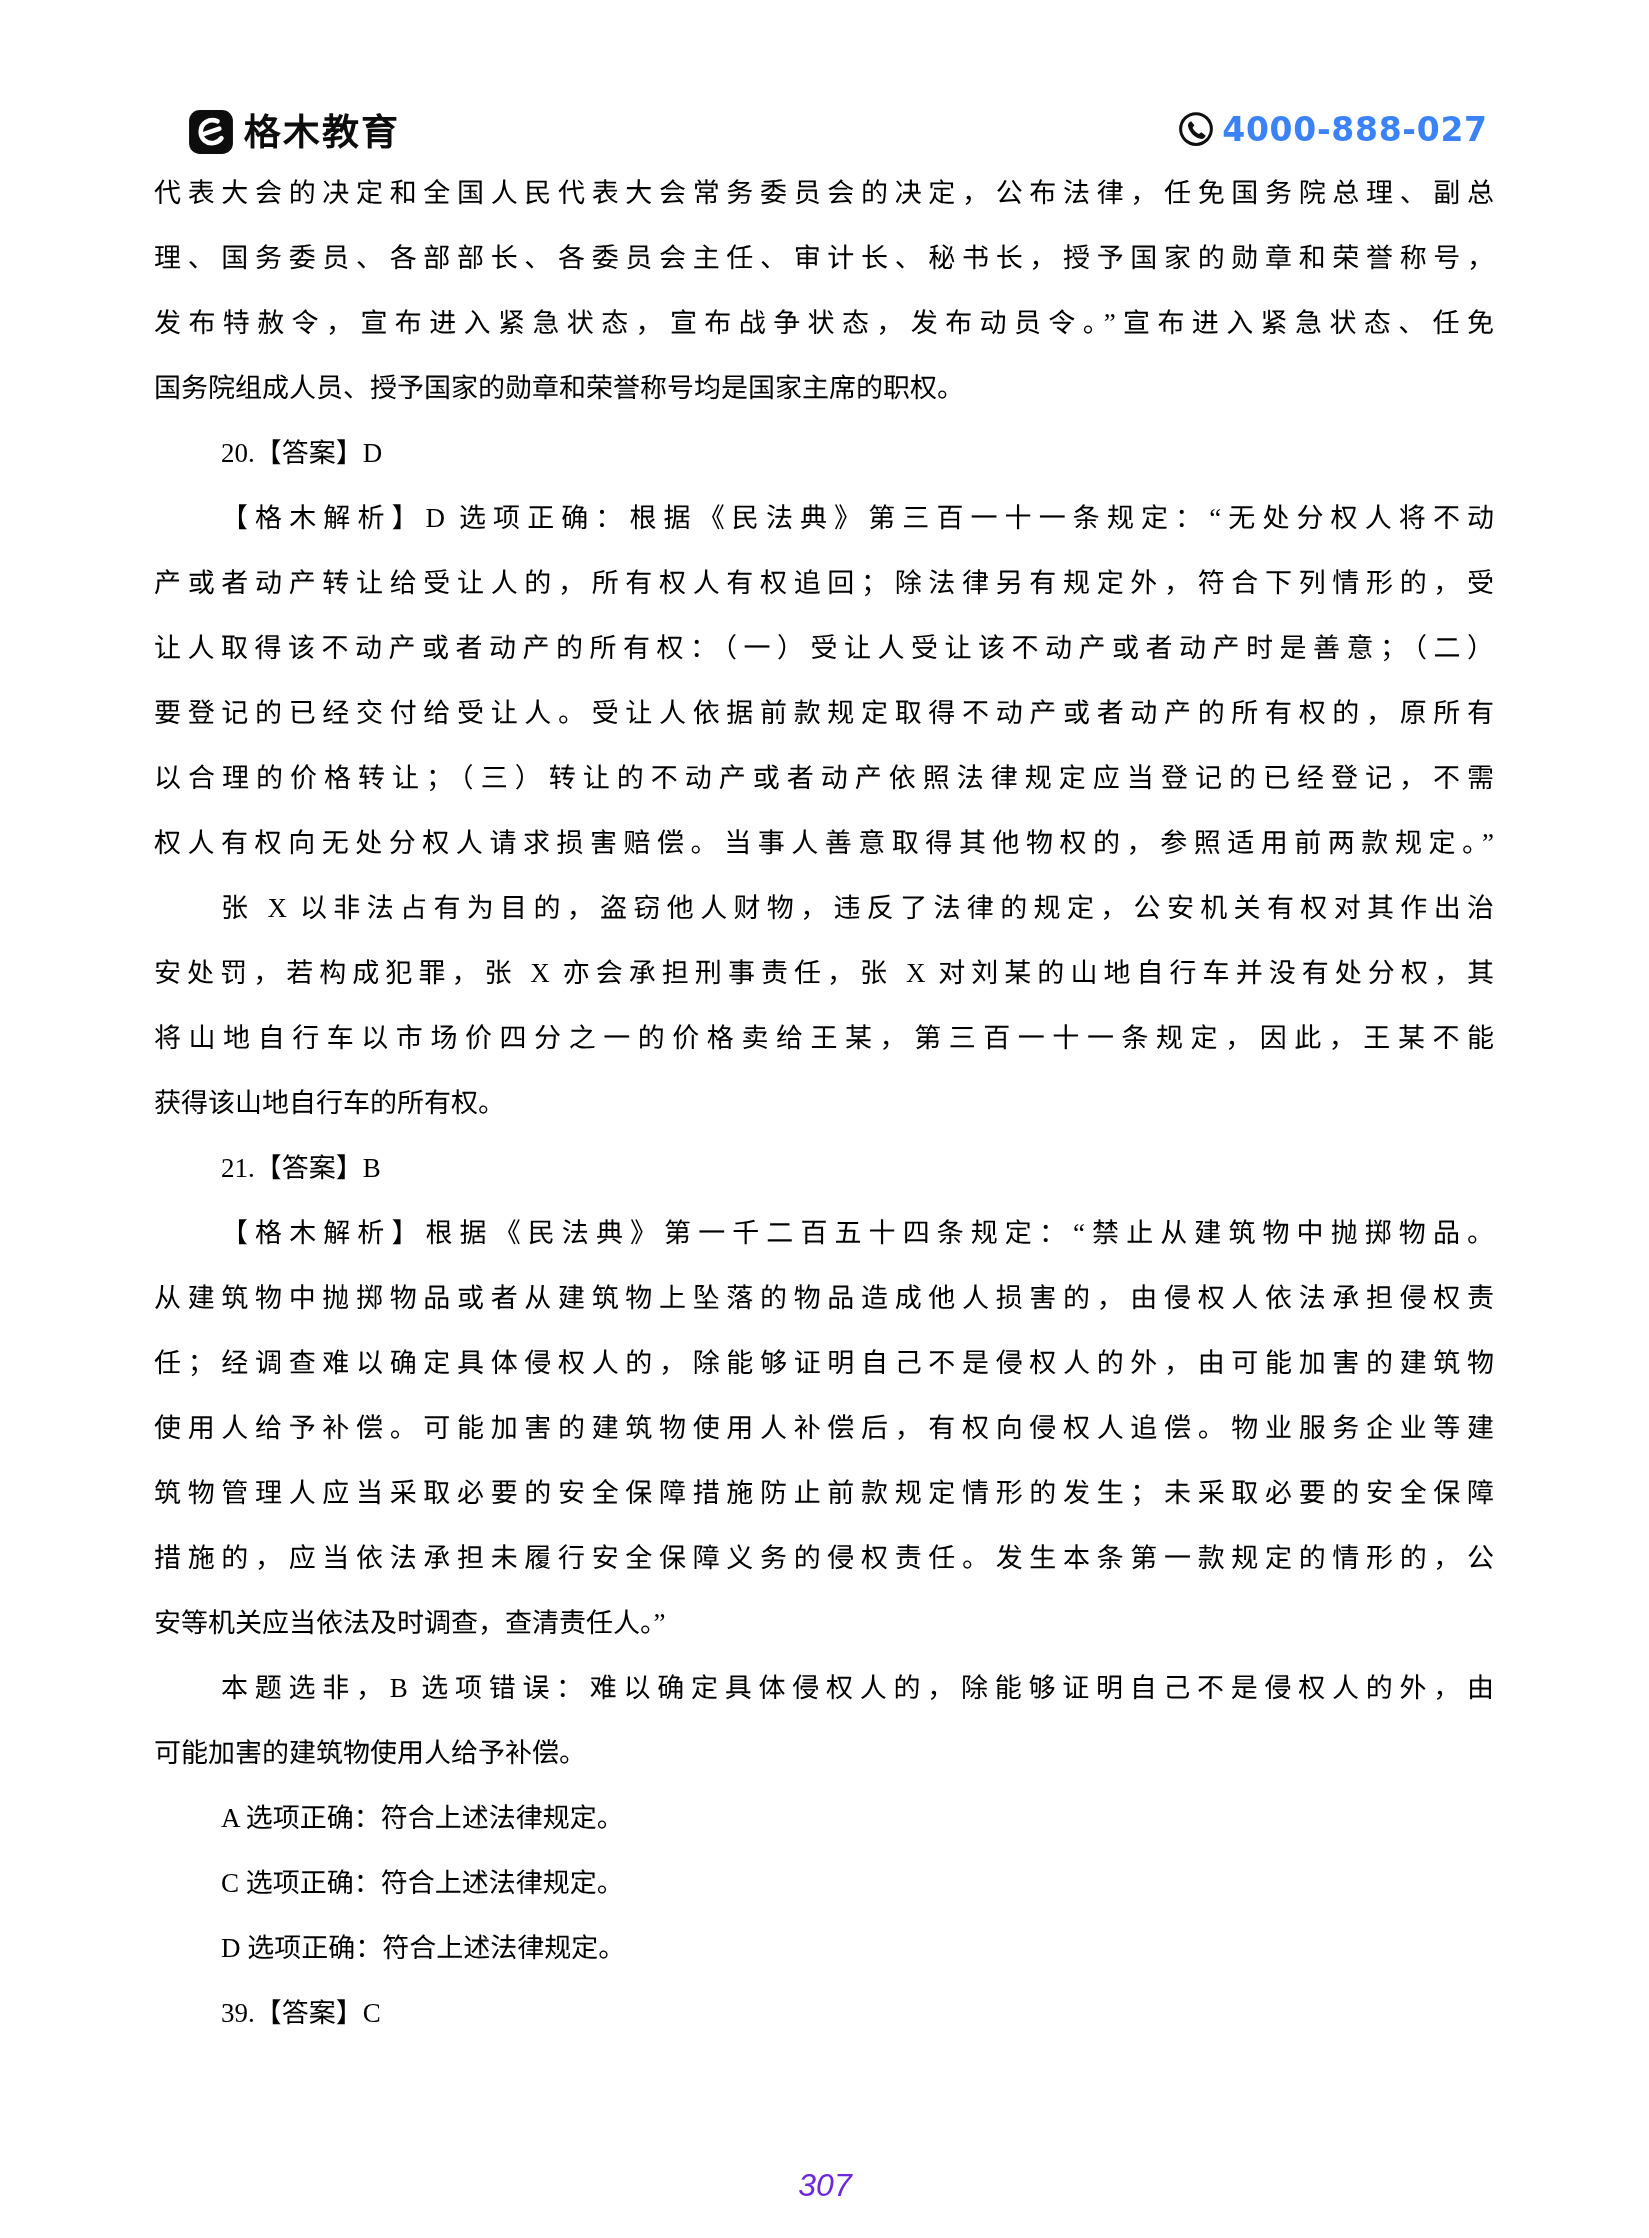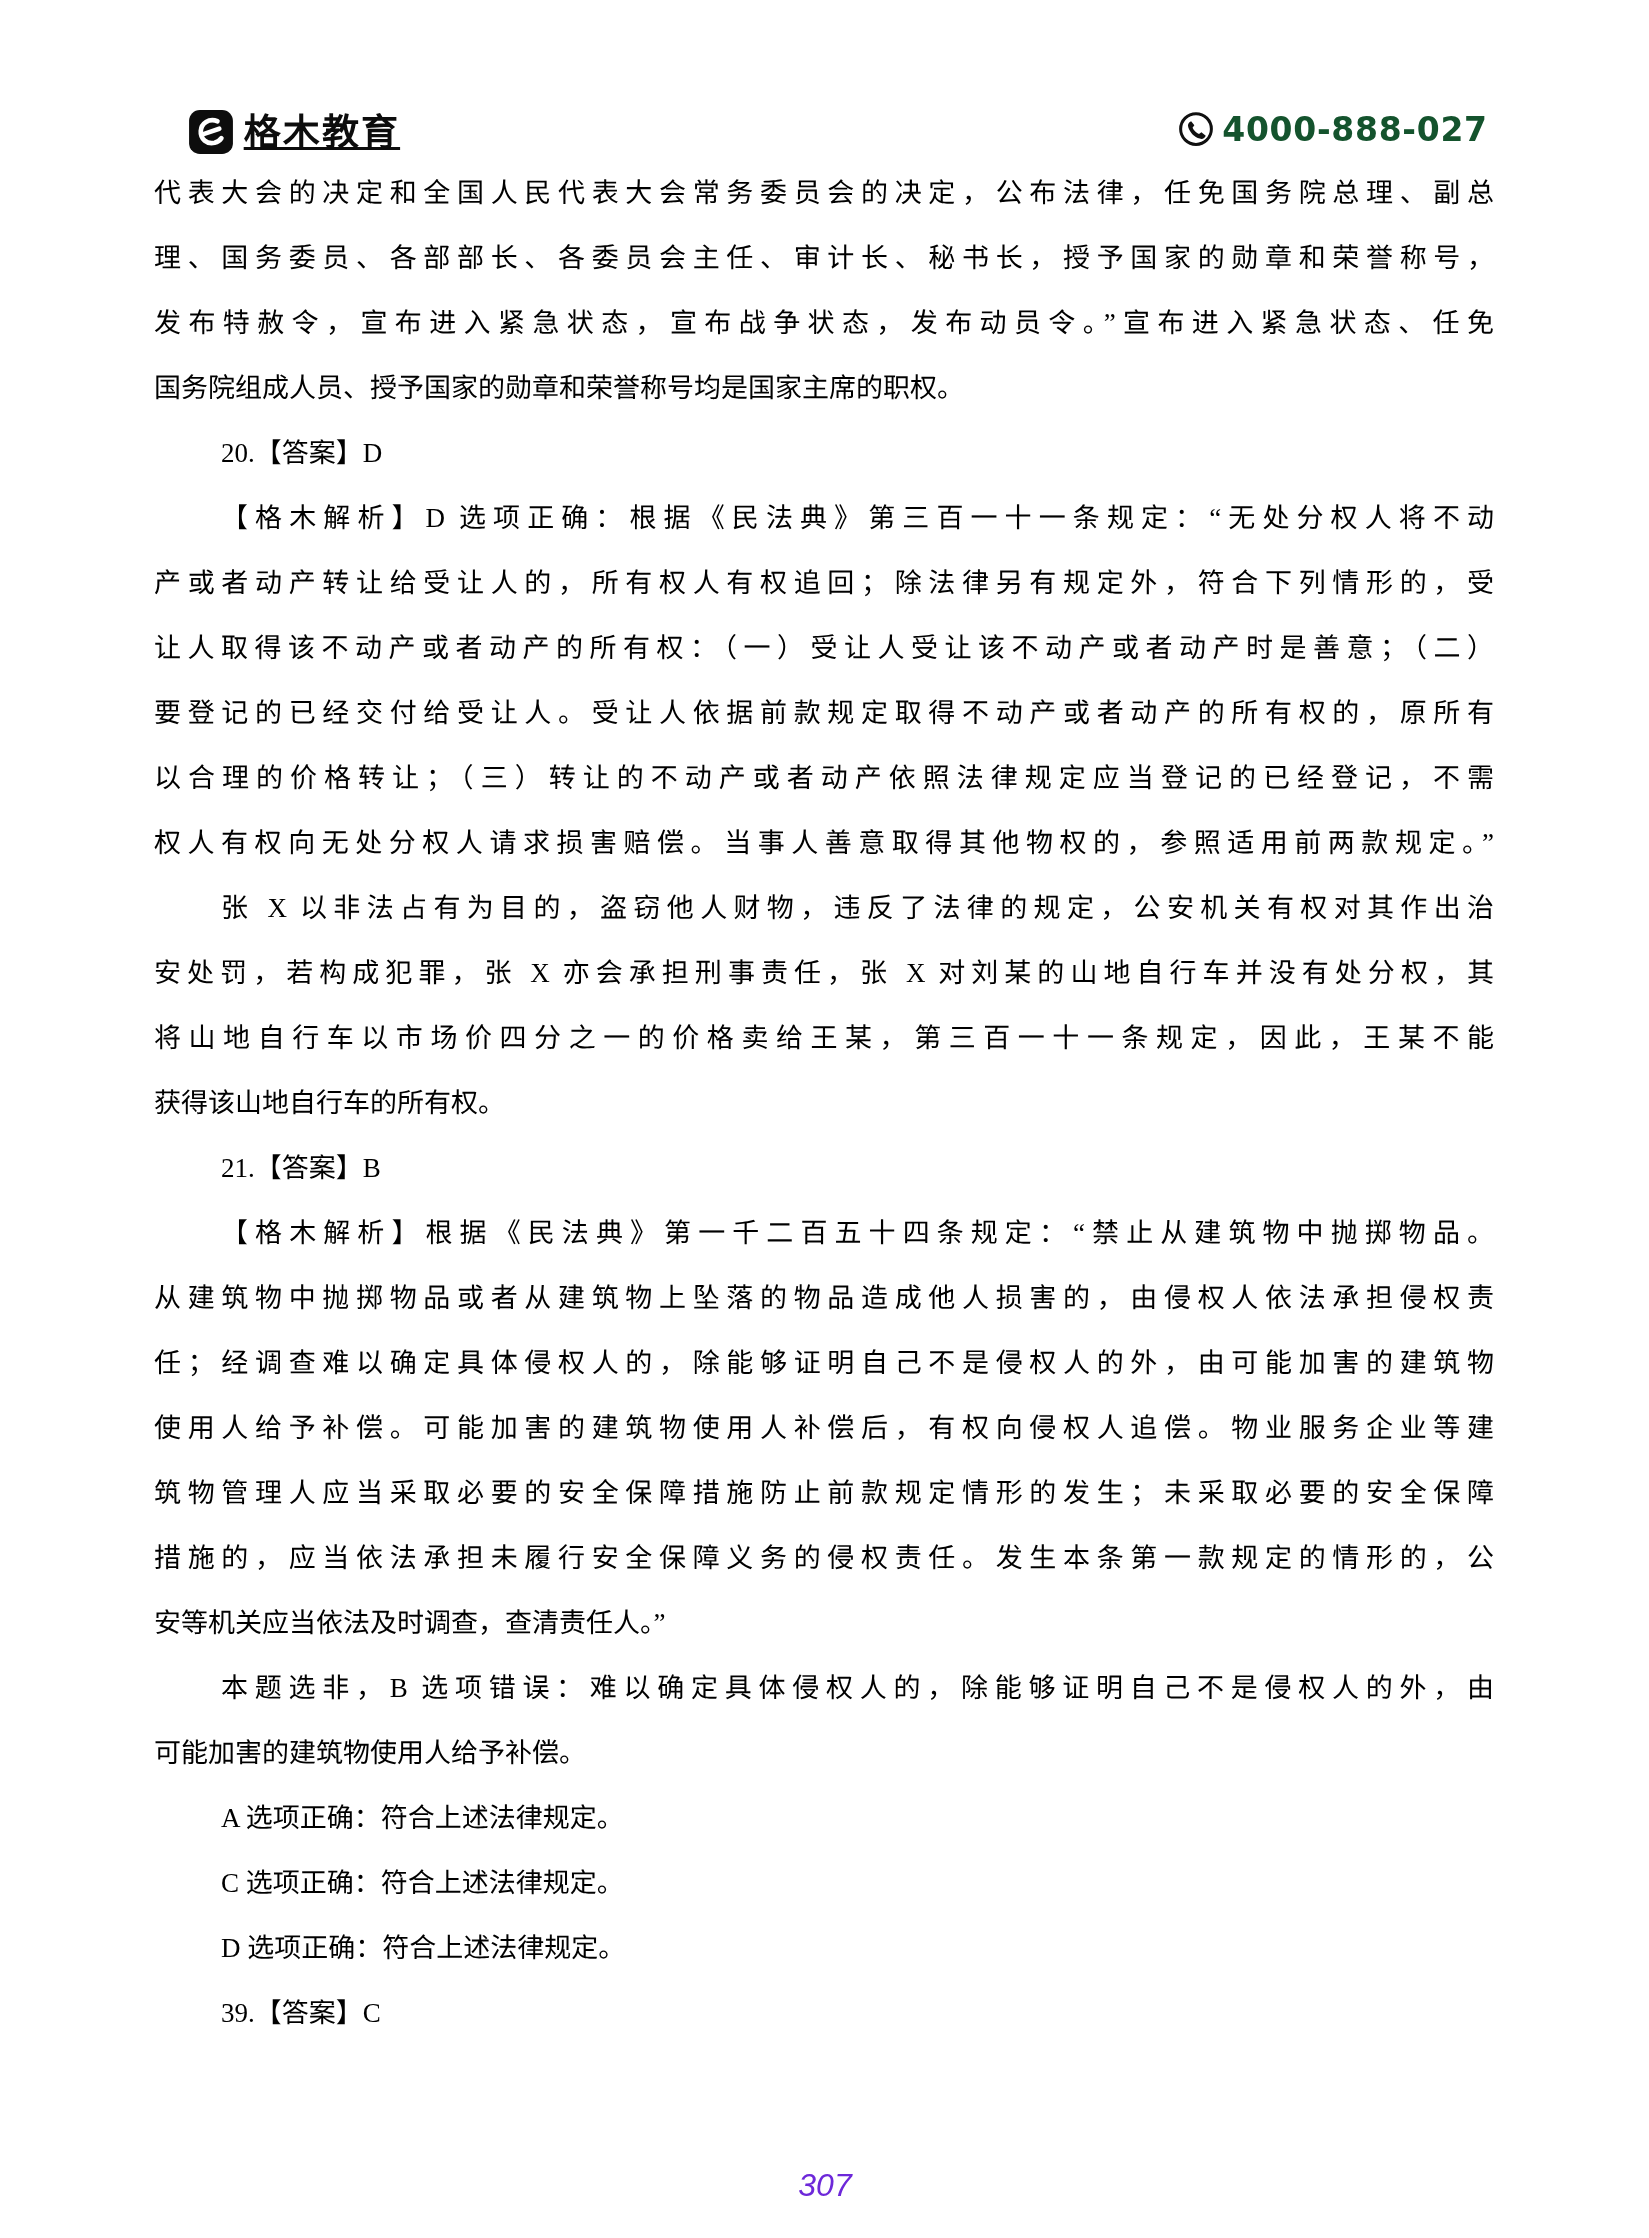--- a/index.html
+++ b/index.html
@@ -33,37 +33,36 @@
     gap: 9.7px;
   }
   .logo-badge svg { display: block; }
   .logo-text {
     font-family: "Liberation Sans", "DejaVu Sans", sans-serif;
     font-weight: 800;
     font-size: 37px;
     letter-spacing: 2.1px;
     color: #0d0d0d;
     line-height: 1;
-    text-decoration: underline;
   }
   .phone {
     position: absolute;
     left: 1178px;
     top: 111px;
     display: flex;
     align-items: center;
     gap: 8.3px;
   }
   .phone-icon svg { display: block; }
   .phone-number {
     font-family: "DejaVu Sans", "Liberation Sans", sans-serif;
     font-weight: 700;
     font-size: 33px;
     letter-spacing: 0.7px;
-    color: #14532d;
+    color: #3b82f6;
     line-height: 1;
   }
 
   
   .doc-body {
     position: absolute;
     left: 154px;
     top: 161px;
     width: 1340px;
     font-size: 27px;

